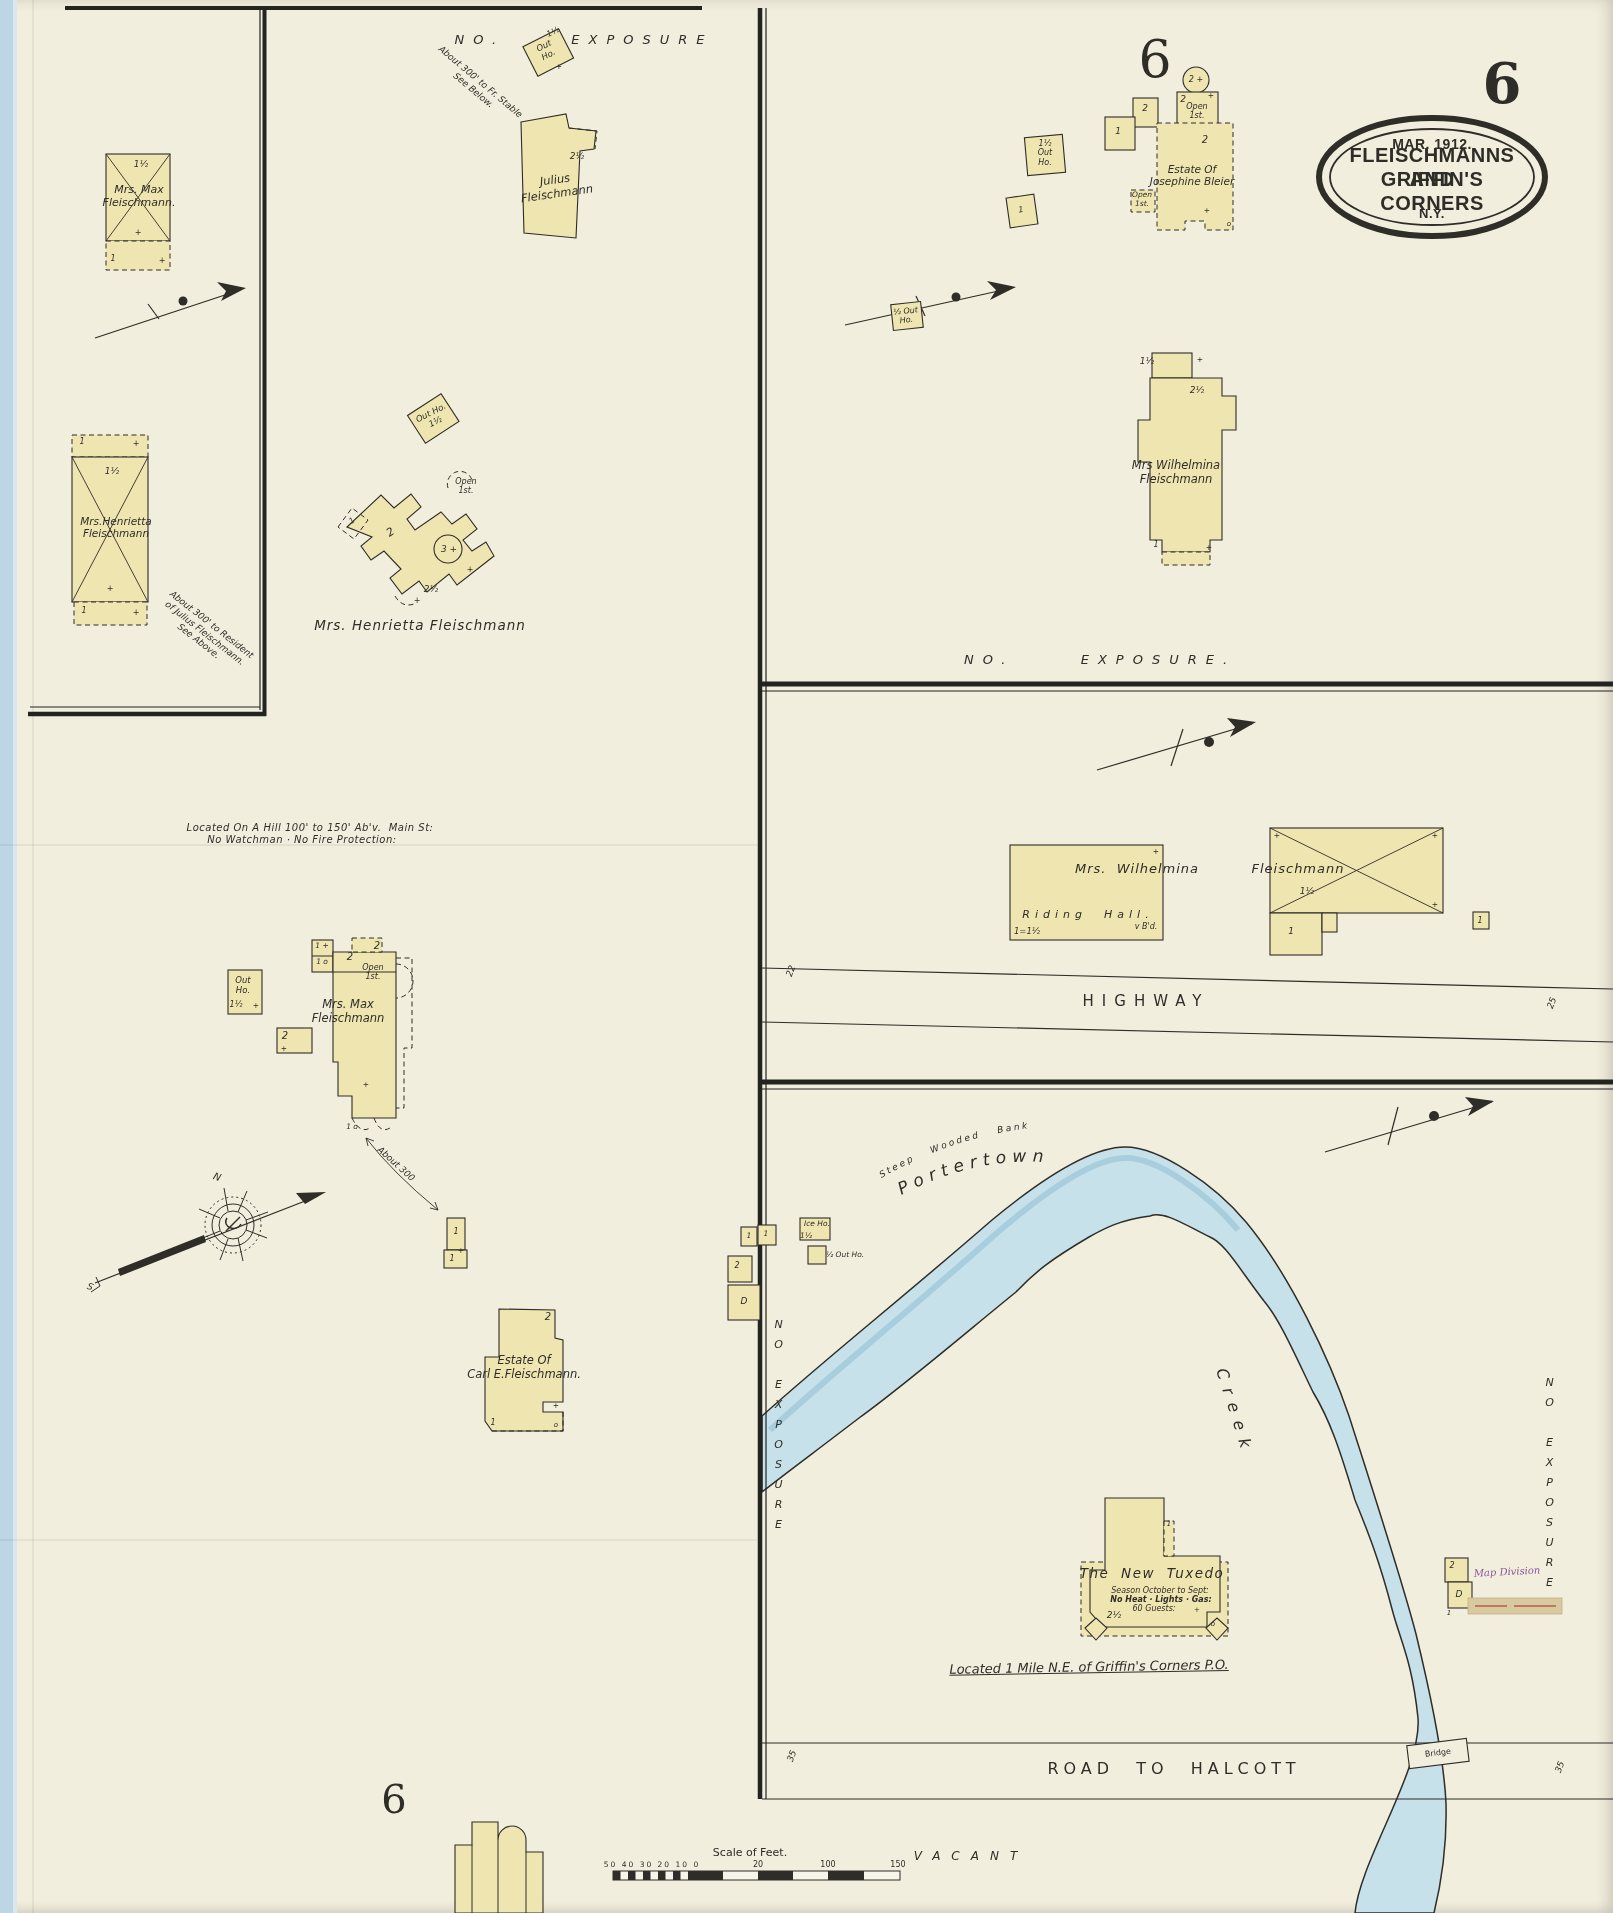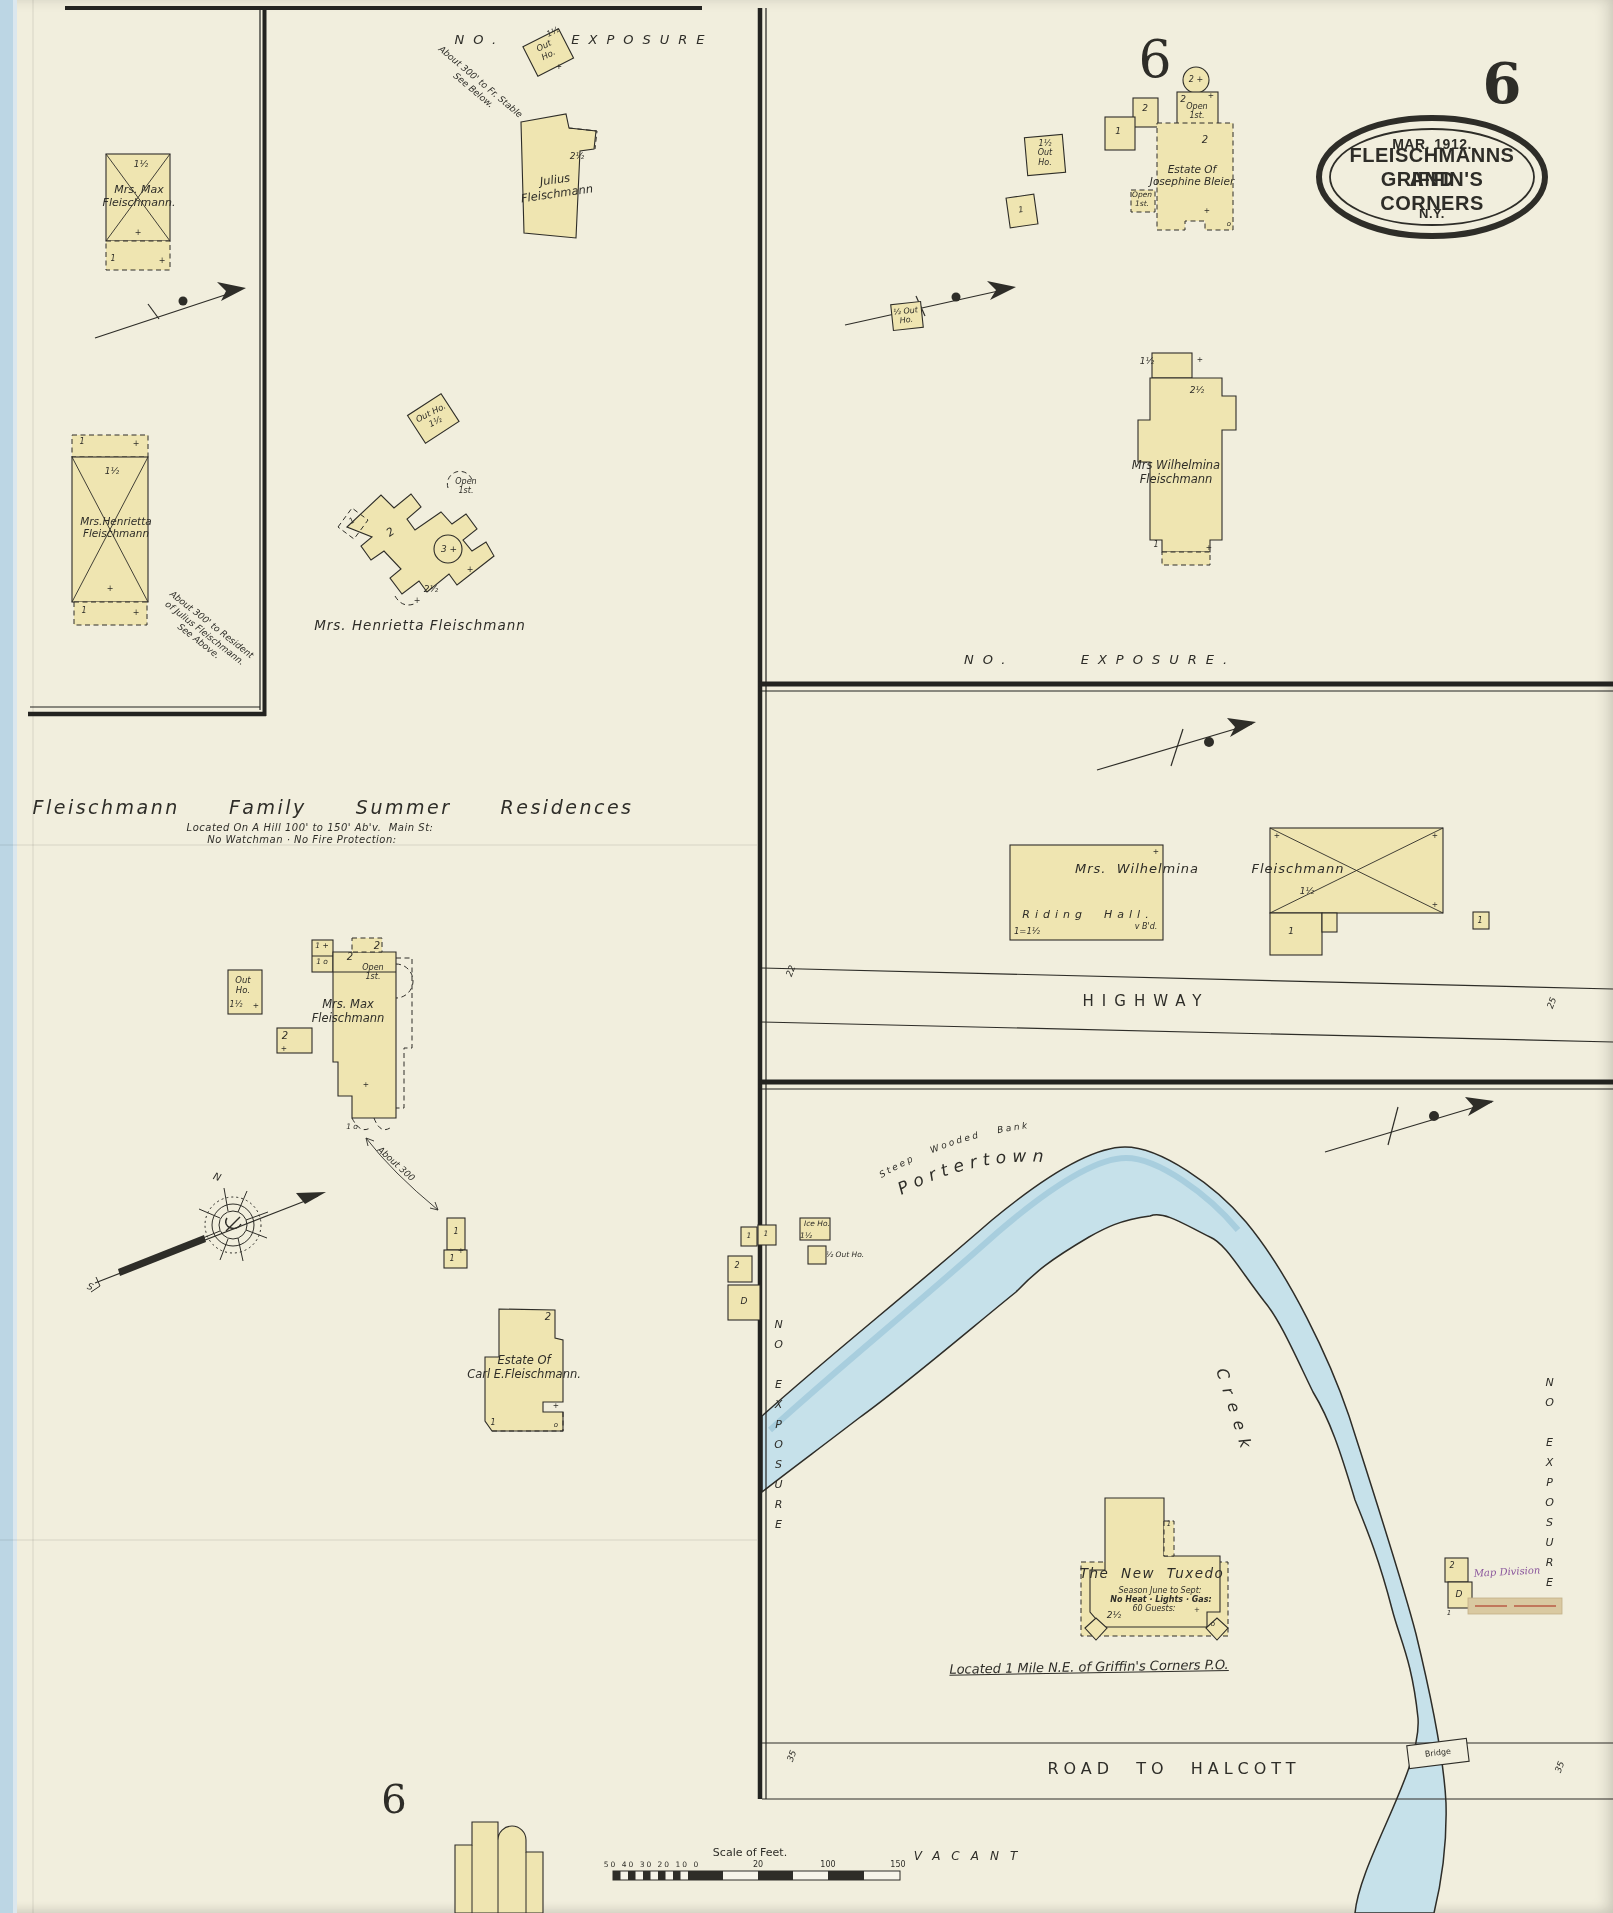--- a/index.html
+++ b/index.html
@@ -298,21 +298,20 @@
   <span class="t" style="left:466px;top:486px;font-size:8px;">Open
 1st.</span>
   <span class="t" style="left:391px;top:533px;font-size:11px;transform:translate(-50%,-50%) rotate(-35deg);">2</span>
   <span class="t" style="left:449px;top:549px;font-size:9px;">3 +</span>
   <span class="t" style="left:431px;top:589px;font-size:9px;">2½</span>
   <span class="t" style="left:352px;top:521px;font-size:8px;transform:translate(-50%,-50%) rotate(-35deg);">1</span>
   <span class="t" style="left:470px;top:570px;font-size:8px;">+</span>
   <span class="t" style="left:417px;top:601px;font-size:8px;">+</span>
   <span class="t" style="left:420px;top:626px;font-size:13.5px;letter-spacing:1px;">Mrs. Henrietta Fleischmann</span>
 
-  <span class="t" style="left:333px;top:807px;font-size:19px;letter-spacing:2.5px;word-spacing:16px;">Fleischmann  Family  Summer  Residences</span>
   <span class="t" style="left:310px;top:828px;font-size:10px;letter-spacing:0.5px;">Located On A Hill 100' to 150' Ab'v.  Main St:</span>
   <span class="t" style="left:265px;top:840px;font-size:10px;letter-spacing:0.5px;margin-left:37px;">No Watchman · No Fire Protection:</span>
 
   <span class="t" style="left:243px;top:985px;font-size:8.5px;">Out
 Ho.</span>
   <span class="t" style="left:236px;top:1005px;font-size:8px;">1½</span>
   <span class="t" style="left:256px;top:1006px;font-size:7.5px;">+</span>
   <span class="t" style="left:348px;top:1012px;font-size:11.5px;">Mrs. Max
 Fleischmann</span>
   <span class="t" style="left:373px;top:972px;font-size:8px;">Open
@@ -405,21 +404,21 @@
   <span class="tv" style="left:772px;top:1318px;font-size:11px;letter-spacing:7px;">NO EXPOSURE</span>
   <span class="tv" style="left:1543px;top:1376px;font-size:11px;letter-spacing:7px;">NO EXPOSURE</span>
   <span class="t" style="left:817px;top:1224px;font-size:7.5px;text-align:right;">Ice Ho.</span>
   <span class="t" style="left:806px;top:1236px;font-size:7.5px;">1½</span>
   <span class="t" style="left:749px;top:1236px;font-size:7.5px;">1</span>
   <span class="t" style="left:766px;top:1234px;font-size:7.5px;">1</span>
   <span class="t" style="left:845px;top:1255px;font-size:7.5px;">½ Out Ho.</span>
   <span class="t" style="left:737px;top:1266px;font-size:8px;">2</span>
   <span class="t" style="left:744px;top:1301px;font-size:9px;">D</span>
   <span class="t" style="left:1152px;top:1574px;font-size:13.5px;letter-spacing:1.5px;word-spacing:6px;">The New Tuxedo</span>
-  <span class="t" style="left:1160px;top:1591px;font-size:8px;">Season June to Sept:</span>
+  <span class="t" style="left:1160px;top:1591px;font-size:8px;">Season October to Sept:</span>
   <span class="t" style="left:1161px;top:1600px;font-size:8px;font-weight:bold;">No Heat · Lights · Gas:</span>
   <span class="t" style="left:1154px;top:1609px;font-size:8px;">60 Guests:</span>
   <span class="t" style="left:1114px;top:1615px;font-size:9px;">2½</span>
   <span class="t" style="left:1169px;top:1524px;font-size:7.5px;">1</span>
   <span class="t" style="left:1197px;top:1610px;font-size:7px;">+</span>
   <span class="t" style="left:1213px;top:1624px;font-size:7px;">o</span>
   <span class="t" style="left:1452px;top:1566px;font-size:8px;">2</span>
   <span class="t" style="left:1459px;top:1594px;font-size:9px;">D</span>
   <span class="t" style="left:1449px;top:1613px;font-size:7px;">1</span>
   <span class="t" style="left:1507px;top:1572px;font-size:10px;color:#8a559c;transform:translate(-50%,-50%) rotate(-3deg);font-family:'DejaVu Serif',serif;">Map Division</span>

